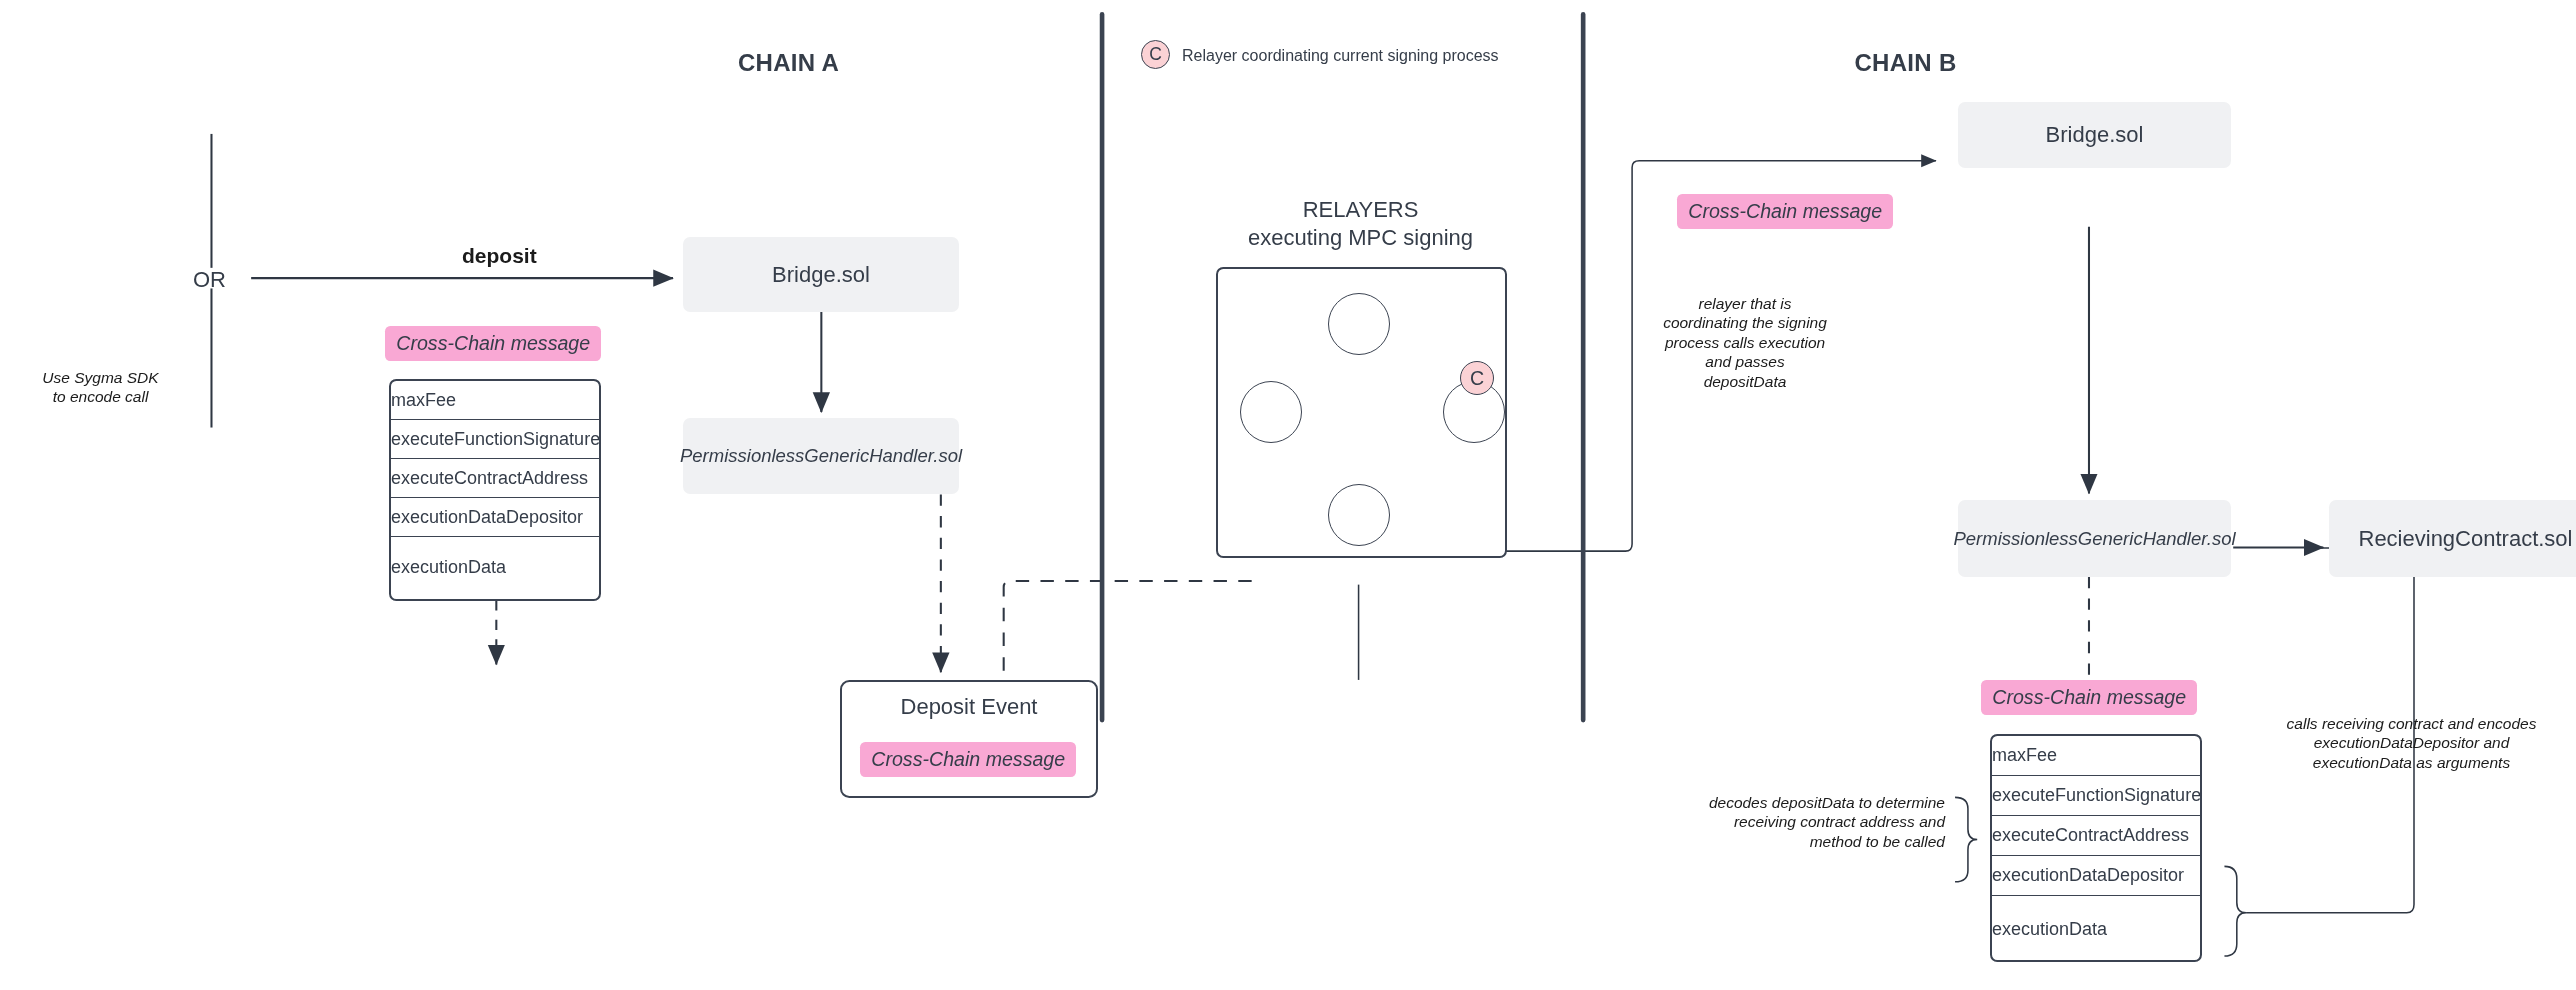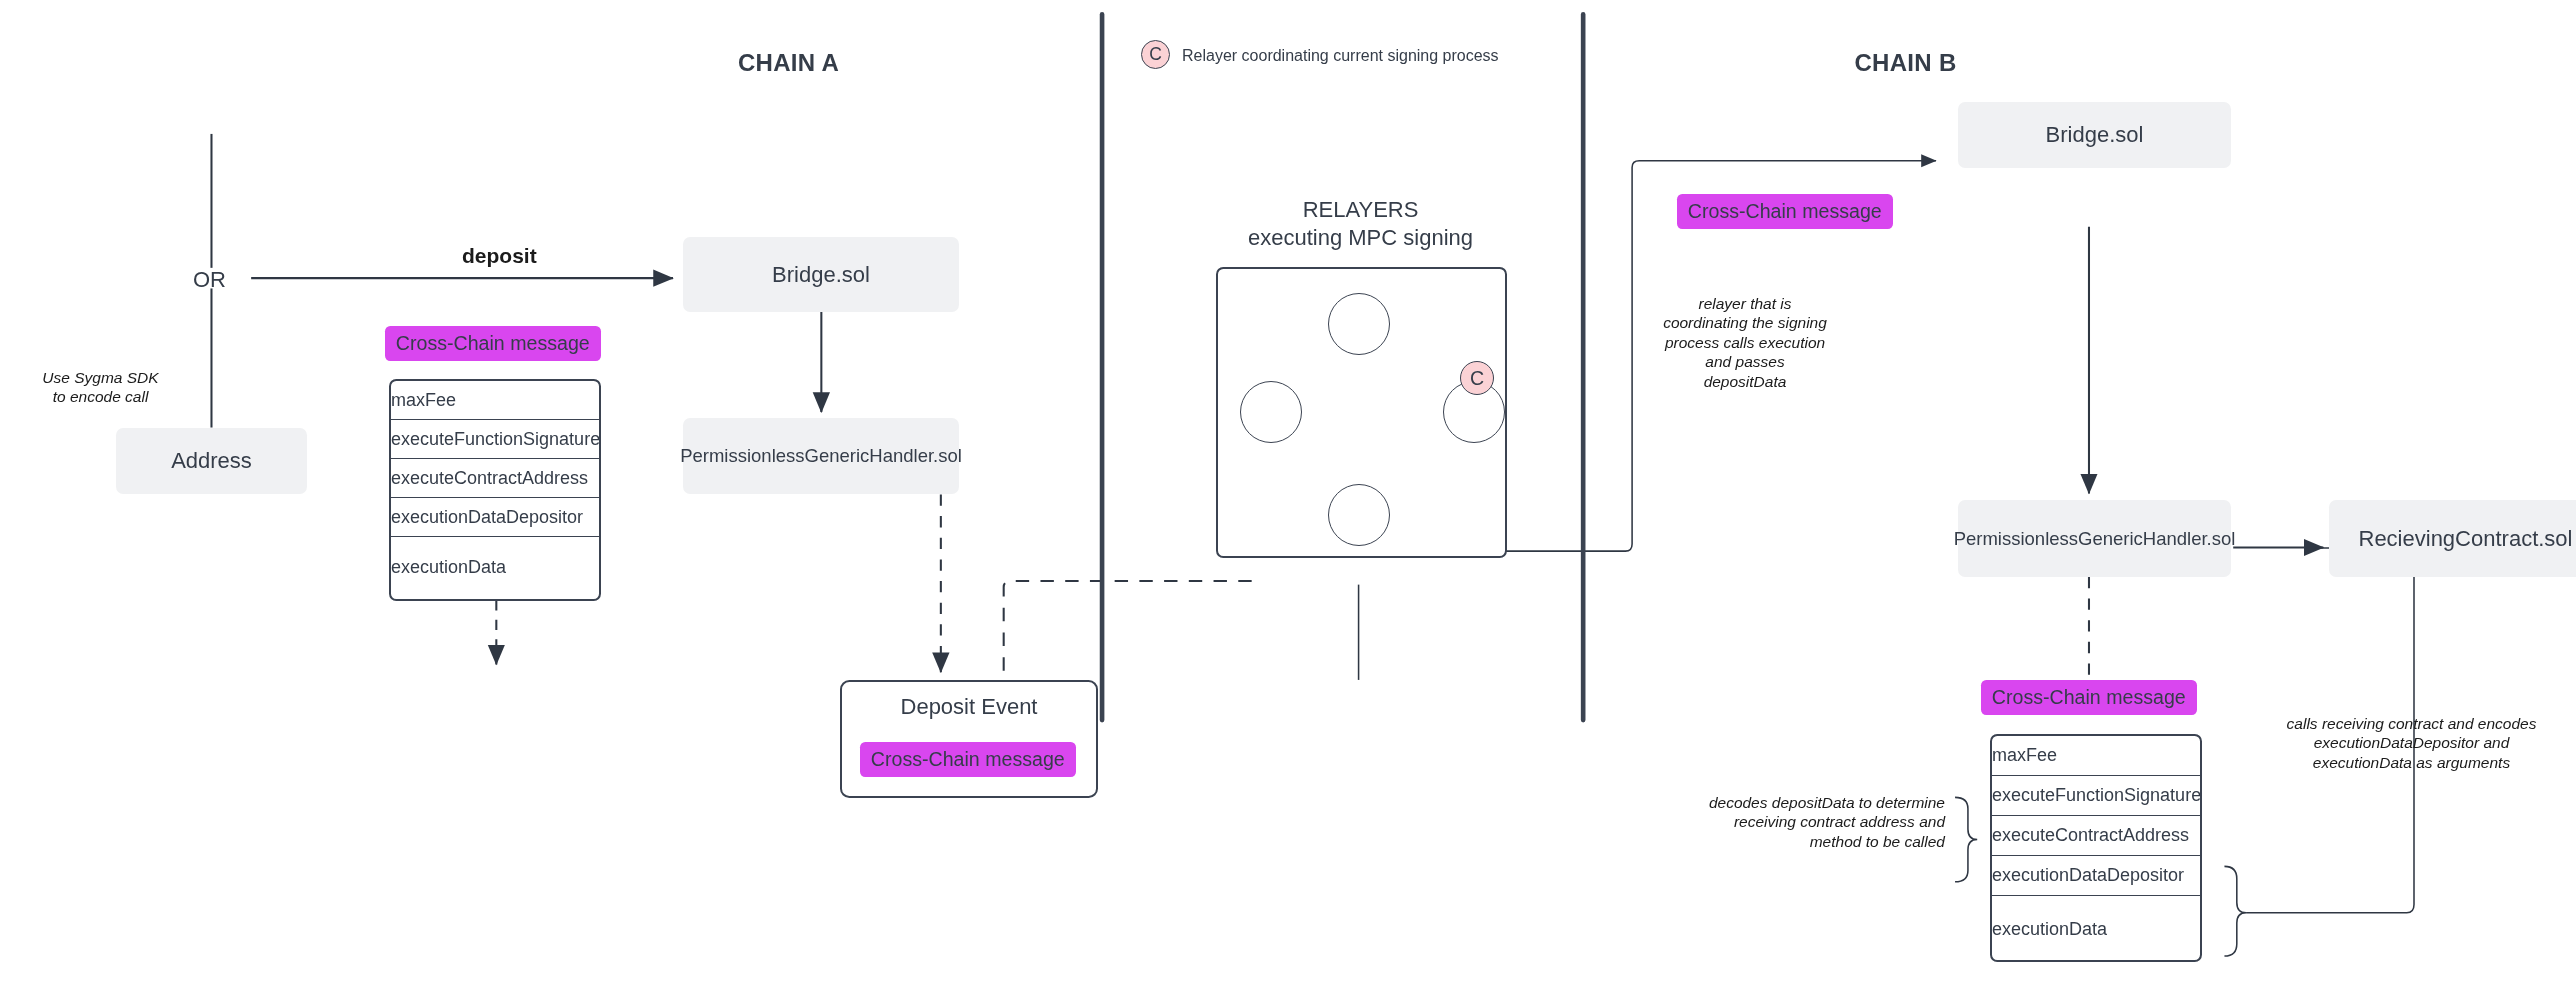--- a/index.html
+++ b/index.html
@@ -10,31 +10,31 @@
   }
   #stage{position:absolute;left:0;top:0;width:2609px;height:990px;}
   svg#wires{position:absolute;left:0;top:0;width:2609px;height:990px;pointer-events:none;}
 
   .node{
     position:absolute;background:#f0f1f3;border-radius:7.2px;
     display:flex;align-items:center;justify-content:center;text-align:center;
     color:#353d49;box-sizing:border-box;line-height:1.15;
   }
   .node-lg{font-size:22px;}
-  .node-sm{font-size:18.5px;}
+  .node-sm{font-size:18.5px;font-style:italic;}
 
   .chain-title{
     position:absolute;font-weight:bold;font-size:24px;letter-spacing:0.3px;
     color:#353d49;text-align:center;white-space:nowrap;
   }
 
   .badge{
-    position:absolute;background:#d946ef;border-radius:5.2px;
-    font-size:19.6px;color:#353d49;
-    display:flex;align-items:center;justify-content:flex-end;
+    position:absolute;background:#f9a8d4;border-radius:5.2px;
+    font-style:italic;font-size:19.6px;color:#353d49;
+    display:flex;align-items:center;justify-content:flex-start;
     box-sizing:border-box;padding:0 11.3px;white-space:nowrap;
   }
 
   .msg-table{
     position:absolute;border:2.1px solid #3b4351;border-radius:7.2px;
     background:#ffffff;box-sizing:border-box;overflow:hidden;
     display:flex;flex-direction:column;
   }
   .msg-row{
     flex:0 0 auto;display:flex;align-items:center;justify-content:flex-start;
@@ -140,23 +140,20 @@
   </svg>
 
   <div class="chain-title" style="left:665px;top:49px;width:247px;">CHAIN A</div>
 
 
   <div class="or-label" style="left:193px;top:267px;">OR</div>
 
   <div class="note note-c" style="left:15.5px;top:368px;width:170px;">Use Sygma SDK
 to encode call</div>
 
-  <div class="node node-lg" style="left:116px;top:428px;width:191px;height:66px;">
-    <span>Address</span>
-  </div>
 
   <div class="edge-label" style="left:462px;top:244px;">deposit</div>
 
   <div class="node node-lg" style="left:683px;top:237px;width:276px;height:75px;">
     <span>Bridge.sol</span>
   </div>
 
   <div class="node node-sm" style="left:683px;top:418px;width:276px;height:76px;">
     <span>PermissionlessGenericHandler.sol</span>
   </div>

